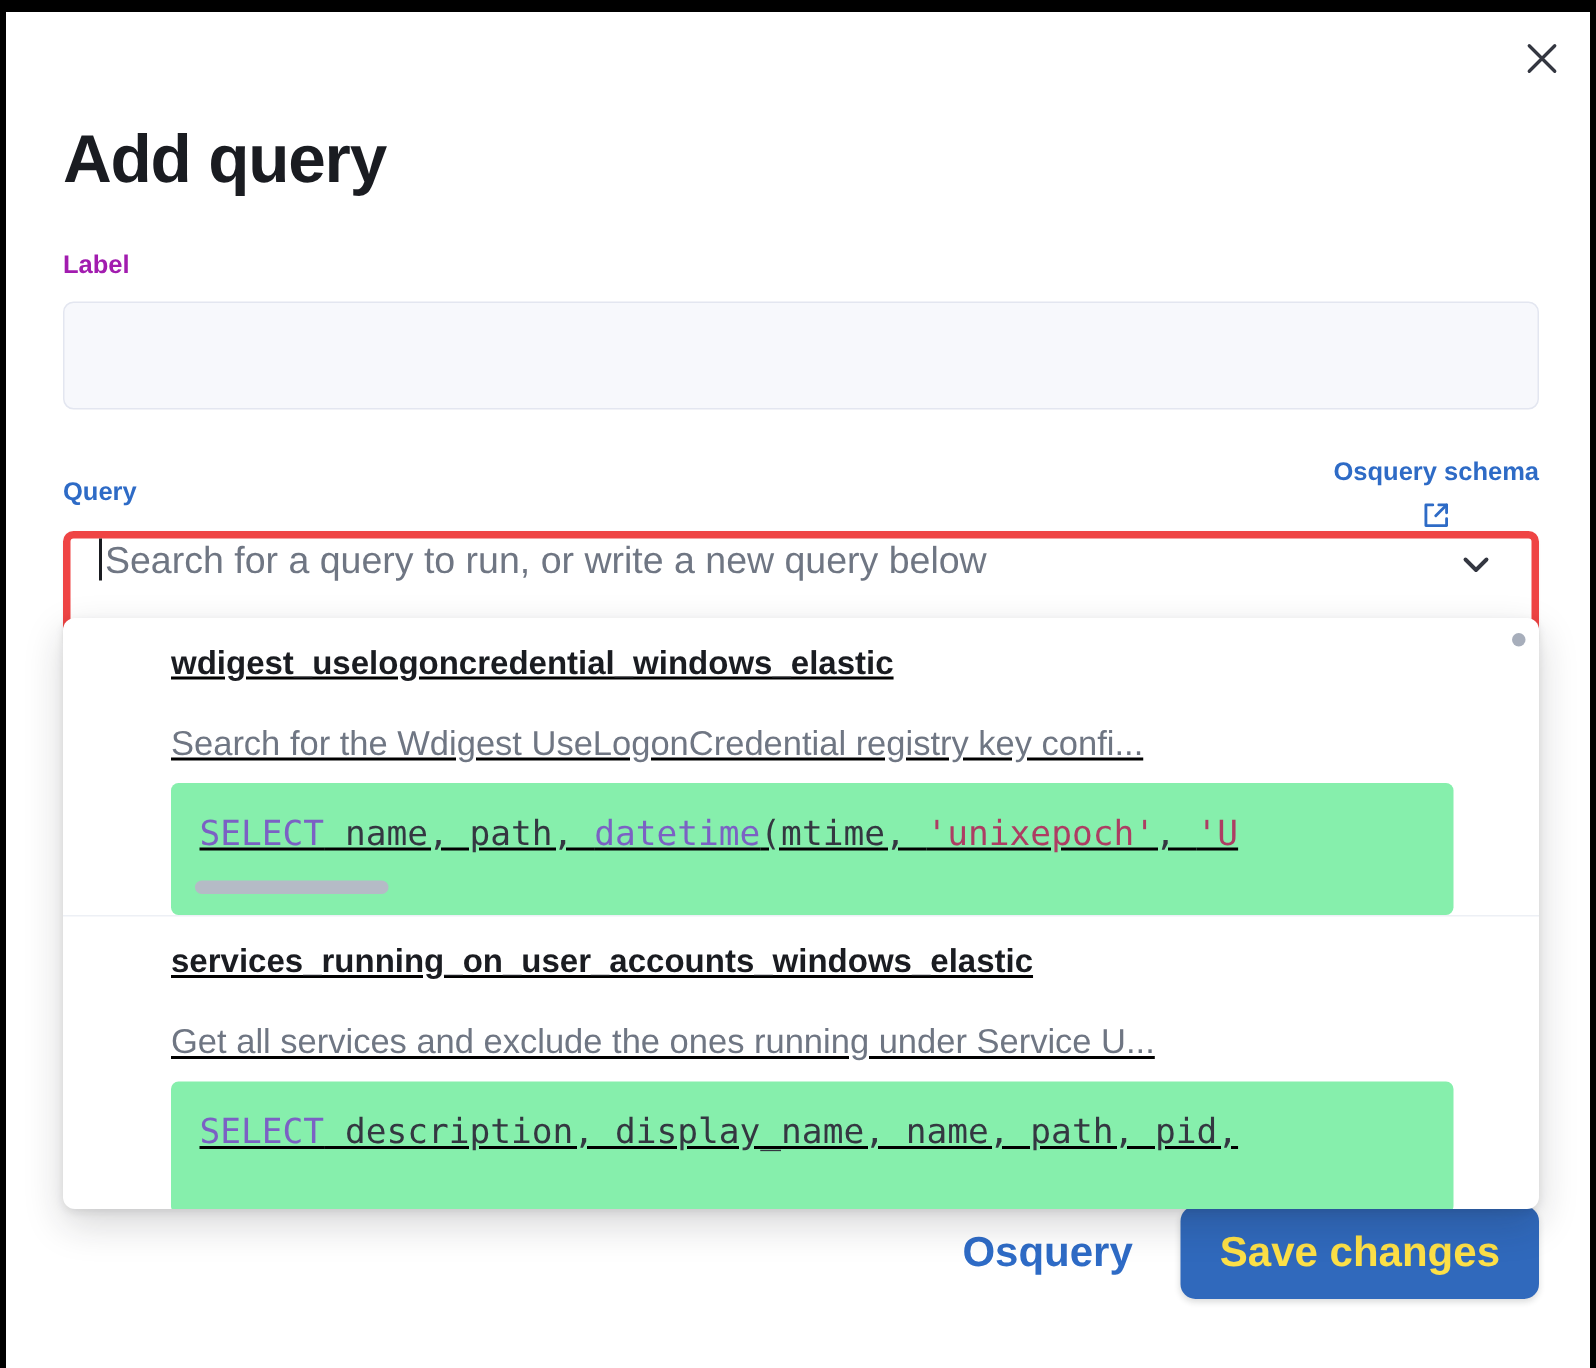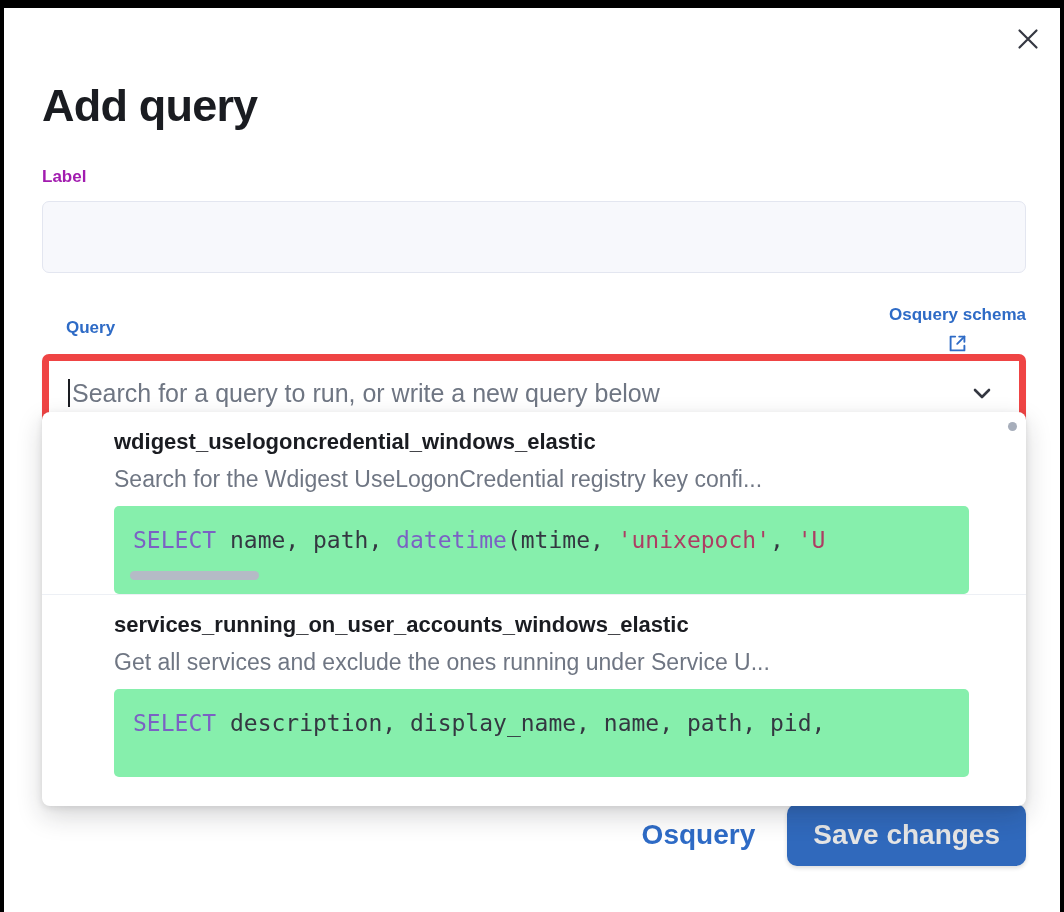--- a/index.html
+++ b/index.html
@@ -95,21 +95,20 @@
     display: flex;
     align-items: center;
     justify-content: space-between;
     height: 24px;
   }
   .query-legend {
     font-size: 17px;
     line-height: 22px;
     font-weight: 700;
     color: #2E6BC6;
-    margin-left: 24px;
   }
   .schema-link {
     display: inline-flex;
     align-items: center;
     gap: 8px;
     font-size: 17px;
     line-height: 22px;
     font-weight: 700;
     color: #2E6BC6;
     text-decoration: none;
@@ -118,25 +117,25 @@
   }
   .schema-link svg { display: block; }
 
   
   .combobox {
     position: relative;
     margin-top: 14px;
     height: 78px;
     box-sizing: border-box;
     background: #FFFFFF;
-    border: 7px solid #ef4444;
+    border: 5px solid #ef4444;
     border-radius: 7px;
     box-shadow: 0 1px 2px rgba(26,28,33,0.06);
     display: flex;
-    align-items: center;
+    align-items: flex-start;
     padding: 0 20px 0 19px;
     cursor: text;
   }
   .combobox::after {
     content: "";
     position: absolute;
     left: 0;
     right: 0;
     bottom: -4px;
     height: 4px;
@@ -193,31 +192,32 @@
     width: 9px;
     height: 9px;
     border-radius: 5px;
     background: #A7AEBB;
     z-index: 5;
   }
   .option {
     position: relative;
     padding: 16px 40px 0 72px;
     cursor: pointer;
+    text-decoration: underline;
   }
   .option + .option { border-top: 1px solid #EDF0F5; }
   .option-title {
     font-size: 22px;
     line-height: 28px;
     font-weight: 700;
     color: #1A1C21;
     white-space: nowrap;
   }
   .option-desc {
-    margin-top: 8px;
+    margin-top: 24px;
     font-size: 23px;
     line-height: 30px;
     color: #6F7683;
     white-space: nowrap;
     overflow: hidden;
   }
   .code-block {
     position: relative;
     margin-top: 12px;
     width: 855px;
@@ -273,21 +273,21 @@
     cursor: pointer;
     padding: 10px 8px;
   }
   .btn-save {
     background: #3069BC;
     border: none;
     border-radius: 10px;
     font-family: "Liberation Sans", sans-serif;
     font-size: 28px;
     font-weight: 700;
-    color: #e5e5e5;
+    color: #fde047;
     cursor: pointer;
     padding: 15px 26px;
     box-shadow: 0 2px 4px rgba(26,28,33,0.16);
   }
 </style>
 </head>
 <body>
 
 <div class="dialog">
 

